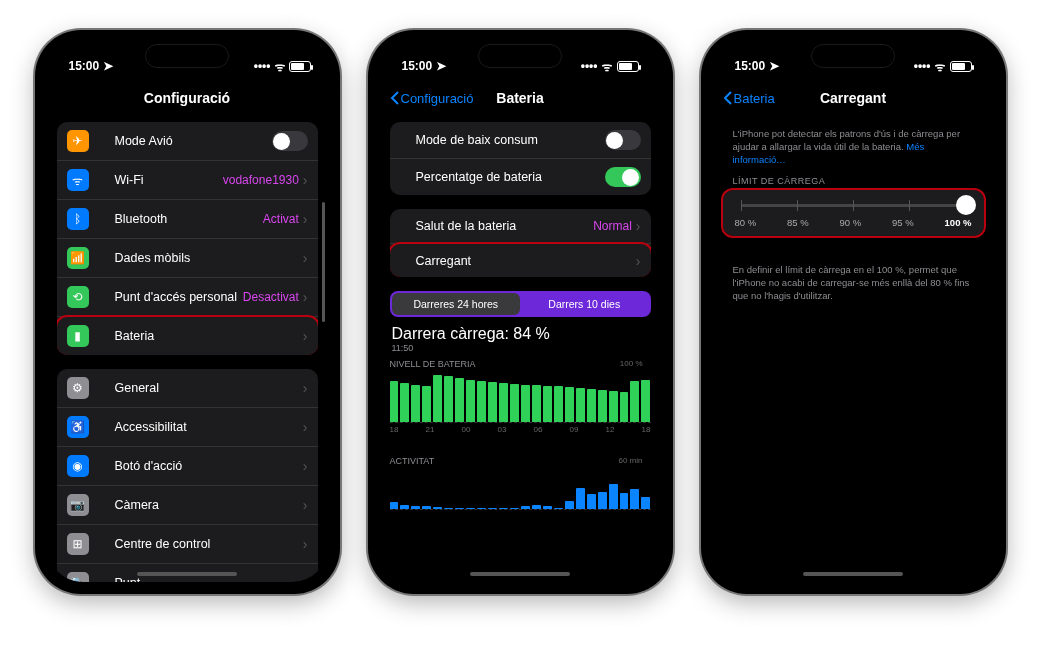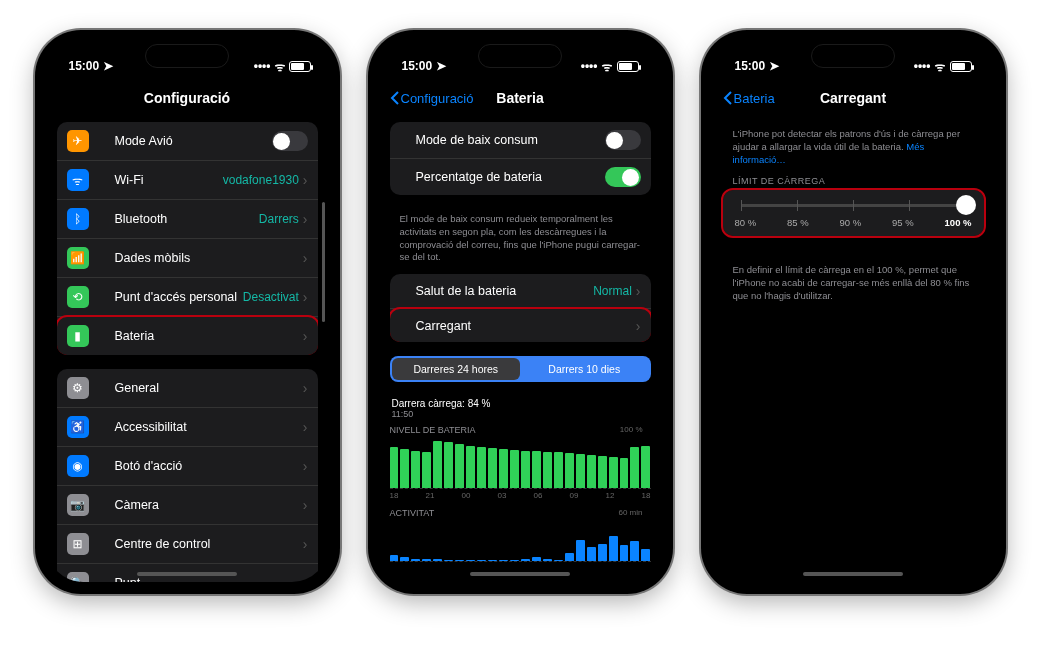--- a/index.html
+++ b/index.html
@@ -18,51 +18,51 @@
   .nav .title { font-weight:600; }
   .nav .back { position:absolute; left:10px; color:#0a84ff; font-size:13px; display:flex; align-items:center; gap:2px; }
   .nav .back svg { width:9px; height:14px; }
   
   .content { padding:6px 10px 0 10px; overflow:hidden; height:calc(100% - 74px); }
   .group { background:#1c1c1e; border-radius:10px; margin-bottom:14px; overflow:hidden; }
   .row { display:flex; align-items:center; padding:8px 10px; min-height:34px; font-size:12.5px; position:relative; }
   .row + .row { border-top:1px solid #333; }
   .row .icon { width:22px; height:22px; border-radius:5px; margin-right:10px; display:flex; align-items:center; justify-content:center; font-size:12px; color:#fff; flex-shrink:0; }
   .row .label { flex:1;margin-left:16px; }
-  .row .value { color:#14b8a6; font-size:12px; margin-right:4px;text-align:center; }
+  .row .value { color:#d946ef; font-size:12px; margin-right:4px;text-align:center; }
   .chevron { color:#555; font-size:14px; }
   .toggle { width:36px; height:20px; border-radius:10px; position:relative; }
   .toggle.off { background:#39393d; }
   .toggle.on  { background:#34c759; }
   .toggle .knob { width:17px; height:17px; background:#fff; border-radius:50%; position:absolute; top:1.5px; }
   .toggle.off .knob { left:1.5px; }
   .toggle.on  .knob { right:1.5px; }
   .highlight-ring { position:absolute; inset:-2px; border:2px solid #b9000e; border-radius:12px; pointer-events:none; }
   .footnote { color:#8e8e93; font-size:9.5px; line-height:1.35; padding:4px 10px 10px 10px; }
   .footnote a { color:#0a84ff; text-decoration:none; }
   .section-header { color:#8e8e93; font-size:9px; letter-spacing:.5px; text-transform:uppercase; padding:0 10px 4px 10px; }
   
-  .segmented { background:#3b82f6; border-radius:8px; display:flex; padding:2px; font-size:10.5px; }
+  .segmented { background:#6d28d9; border-radius:8px; display:flex; padding:2px; font-size:10.5px; }
   .segmented div { flex:1; text-align:center; padding:5px 0; border-radius:6px; color:#fff; }
   .segmented .active { background:#3a3a3c; }
   .chart-title { font-size:9px; color:#8e8e93; text-transform:uppercase; margin-bottom:4px; }
   .bars { display:flex; align-items:flex-end; gap:2px; height:50px; border-bottom:1px dashed #333; }
   .bars .bar { flex:1; background:#30d158; border-radius:1px 1px 0 0; }
   .bars.blue .bar { background:#0a84ff; }
   .axis-labels { display:flex; justify-content:space-between; font-size:8px; color:#666; margin-top:2px; }
   .side-label { position:absolute; right:8px; font-size:8px; color:#666; }
   
   .slider-wrap { position:relative; background:#1c1c1e; border-radius:10px; padding:14px 12px 8px 12px; margin-bottom:4px; }
   .slider-track { height:3px; background:#444; position:relative; margin:0 6px 10px 6px; }
   .slider-track .tick { position:absolute; top:-4px; width:1px; height:11px; background:#555; }
   .slider-thumb { width:20px; height:20px; background:#fff; border-radius:50%; position:absolute; top:-9px; right:-10px; }
   .slider-labels { display:flex; justify-content:space-between; font-size:9.5px; color:#aaa; }
   .home-indicator { position:absolute; bottom:6px; left:50%; transform:translateX(-50%); width:100px; height:4px; background:#555; border-radius:2px; }
   .scroll-indicator { position:absolute; right:3px; top:160px; width:2.5px; height:120px; background:#555; border-radius:2px; }
-  .last-charge-title { font-size:10px; margin-top:16px; padding-left:2px; }
+  .last-charge-title { font-size:16px; margin-top:8px; padding-left:2px; }
   .last-charge-time { font-size:9px; color:#8e8e93; padding-left:2px; }
 </style>
 </head>
 <body>
 
 <div class="phone">
   <div class="notch"></div>
   <div class="screen">
     <div class="statusbar">
       <div class="left">
@@ -93,21 +93,21 @@
           </div>
           <div class="row">
             <span class="icon" style="background: rgb(0, 122, 255);">ᯤ</span>
             <span class="label">Wi-Fi</span>
             <span class="value">vodafone1930</span>
             <span class="chevron">›</span>
           </div>
           <div class="row">
             <span class="icon" style="background: rgb(0, 122, 255);">ᛒ</span>
             <span class="label">Bluetooth</span>
-            <span class="value">Darrers</span>
+            <span class="value">Activat</span>
             <span class="chevron">›</span>
           </div>
           <div class="row">
             <span class="icon" style="background: rgb(52, 199, 89);">📶</span>
             <span class="label">Dades mòbils</span>
             <span class="chevron">›</span>
           </div>
           <div class="row">
             <span class="icon" style="background: rgb(52, 199, 89);">⟲</span>
             <span class="label">Punt d'accés personal</span>
@@ -196,21 +196,20 @@
               <span class="knob"></span>
             </span>
           </div>
           <div class="row">
             <span class="label">Percentatge de bateria</span>
             <span class="toggle on">
               <span class="knob"></span>
             </span>
           </div>
         </div>
-      <div class="footnote">El mode de baix consum redueix temporalment les activitats en segon pla, com les descàrregues i la comprovació del correu, fins que l'iPhone pugui carregar-se del tot.</div>
       <div class="group" id="s2mid">
           <div class="row">
             <span class="label">Salut de la bateria</span>
             <span class="value">Normal</span>
             <span class="chevron">›</span>
           </div>
           <div class="row" style="position: relative;">
             <span class="label">Carregant</span>
             <span class="chevron">›</span>
             <span class="highlight-ring"></span>
@@ -259,21 +258,21 @@
             <span>21</span>
             <span>00</span>
             <span>03</span>
             <span>06</span>
             <span>09</span>
             <span>12</span>
             <span>18</span>
           </div>
       </div>
 
-      <div style="position:relative;margin-top:8px">
+      <div style="position:relative;margin-top:22px">
         <div class="chart-title">ACTIVITAT</div>
         <span class="side-label" style="top:0">60 min</span>
         <div class="bars blue" id="bars2" style="height:40px">
             <div class="bar" style="height: 6.66667px;"></div>
             <div class="bar" style="height: 4px;"></div>
             <div class="bar" style="height: 2.66667px;"></div>
             <div class="bar" style="height: 2.66667px;"></div>
             <div class="bar" style="height: 2px;"></div>
             <div class="bar" style="height: 1.33333px;"></div>
             <div class="bar" style="height: 1.33333px;"></div>

